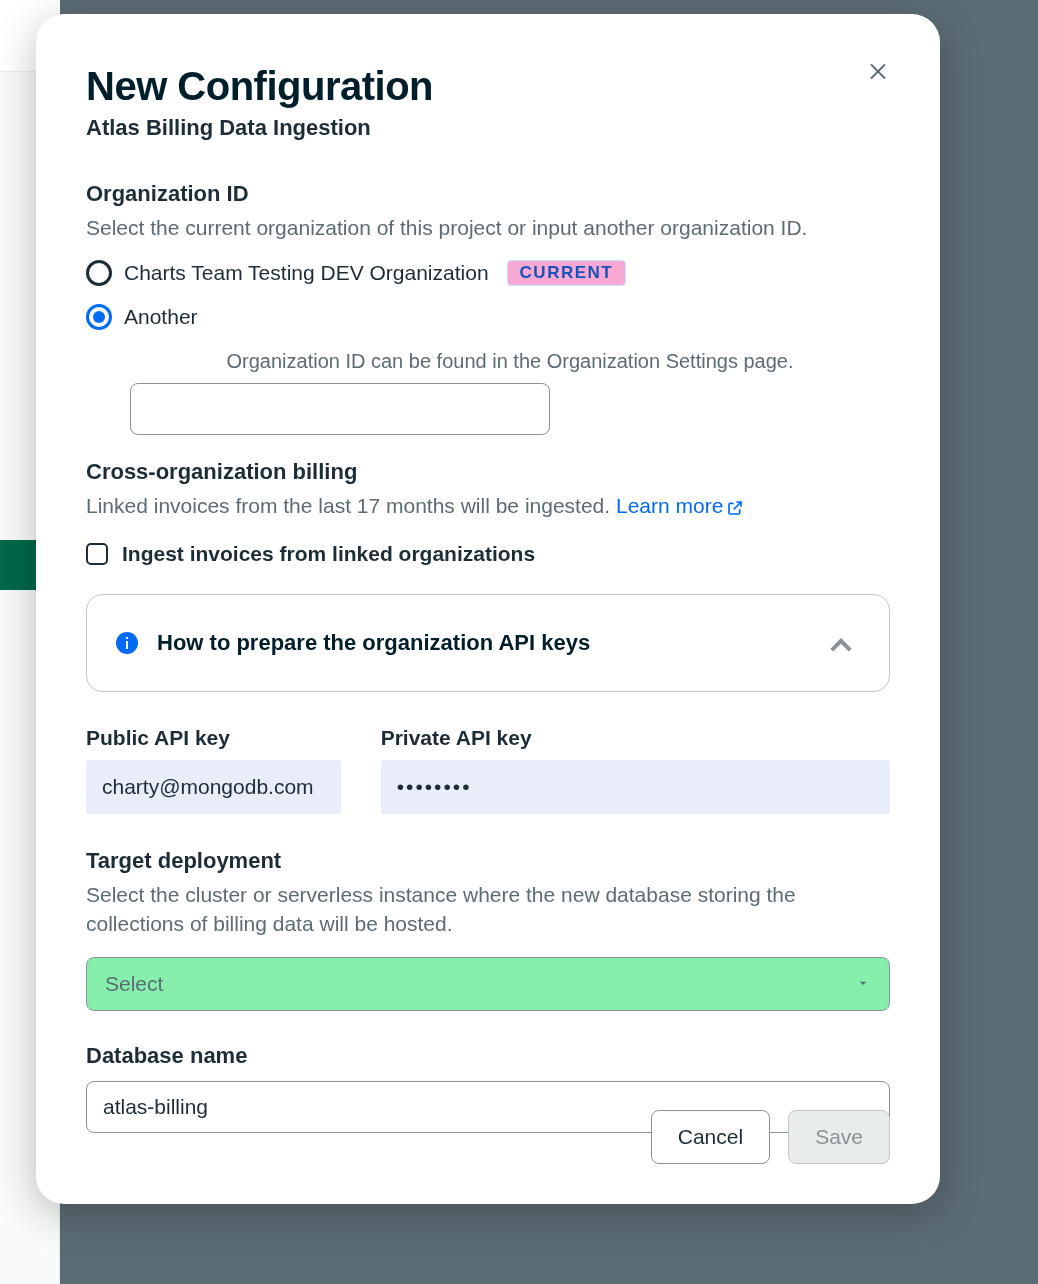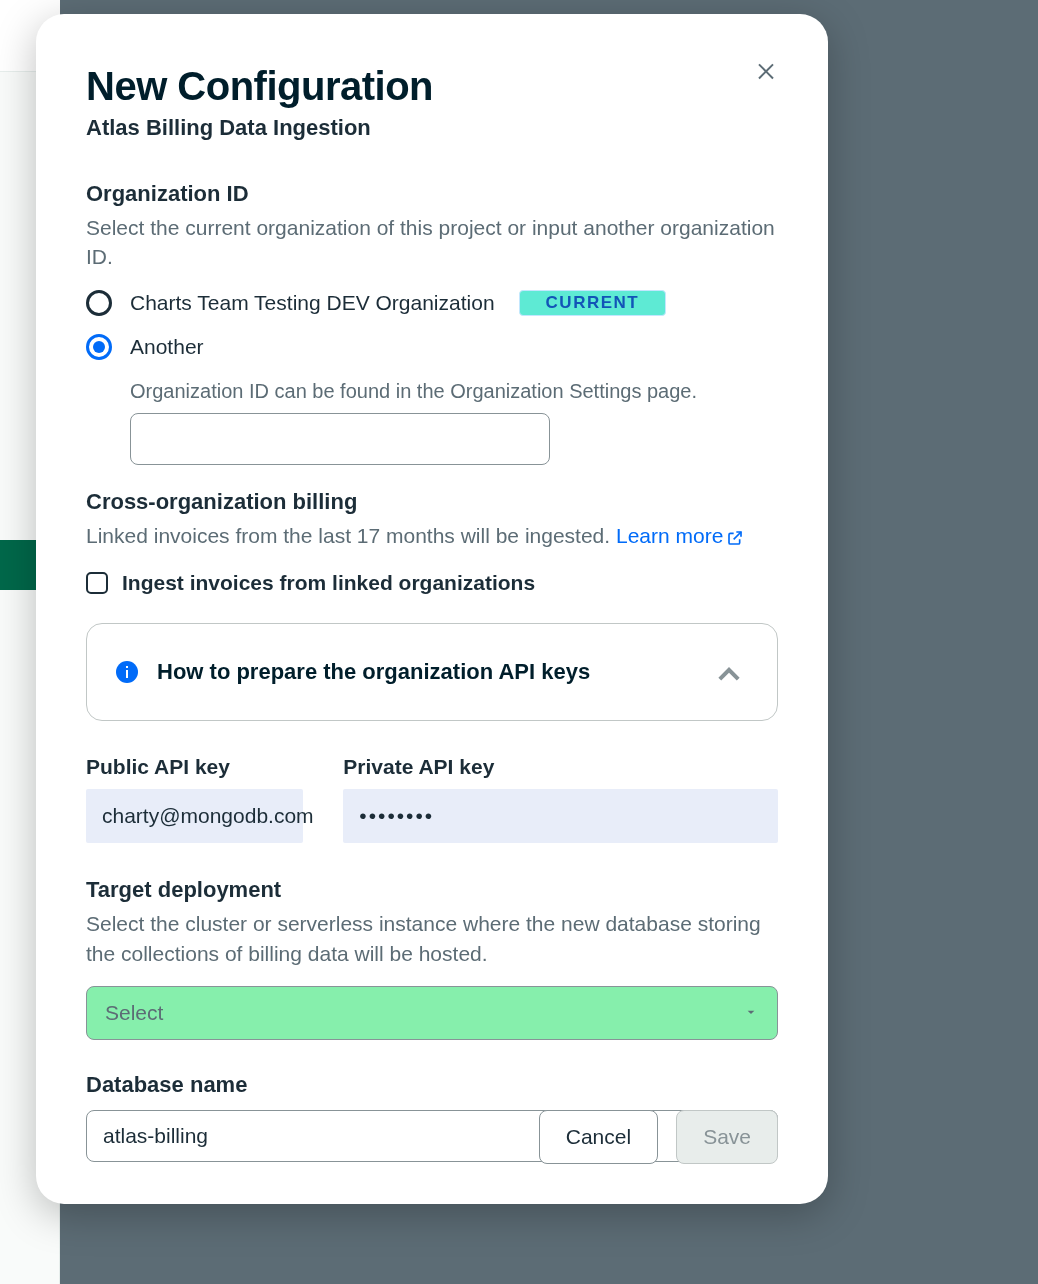--- a/index.html
+++ b/index.html
@@ -34,21 +34,21 @@
   .bg-highlight {
     position: absolute;
     left: 0; top: 540px;
     width: 45px; height: 50px;
     background: #00684A;
   }
 
   .modal {
     position: absolute;
     left: 36px; top: 14px;
-    width: 792px;
+    width: 904px;
     height: 1190px;
     background: #ffffff;
     border-radius: 28px;
     padding: 50px 50px 40px 50px;
     box-shadow: 0 10px 40px rgba(0,0,0,.25);
   }
 
   .close-x {
     position: absolute;
     top: 38px; right: 44px;
@@ -82,21 +82,21 @@
     font-size: 21px;
     color: #5c6c75;
     margin: 0 0 18px 0;
     line-height: 1.4;
   }
   .section-desc a { color: #016bf8; text-decoration: none; }
 
   .radio-row {
     display: flex;
     align-items: center;
-    gap: 18px;
+    gap: 12px;
     margin-bottom: 18px;
   }
   .radio-outer {
     width: 26px; height: 26px;
     border-radius: 50%;
     border: 3.5px solid #1c2d38;
     background: #fff;
     flex-shrink:0;
   }
   .radio-outer.selected {
@@ -110,30 +110,31 @@
   }
   .radio-label {
     font-size: 21px;
     color: #1c2d38;
   }
   .badge-current {
     font-size: 17px;
     font-weight: 700;
     letter-spacing: 1.5px;
     color: #1254b7;
-    background: #5eead4;
+    background: #f9a8d4;
     border: 1px solid #c3e7fe;
     border-radius: 4px;
-    padding: 2px 26px;
+    padding: 2px 12px;
     margin-left: 6px;
   }
   .radio-sub {
     font-size: 20px;
     color: #5c6c75;
     margin: 0 0 10px 44px;
+    text-align: center;
   }
   .orgid-input-wrap { margin-left: 44px; margin-bottom: 24px; }
   .orgid-input {
     width: 420px;
     height: 52px;
     border: 1px solid #889397;
     border-radius: 8px;
     padding: 0 14px;
     font-size: 18px;
   }

